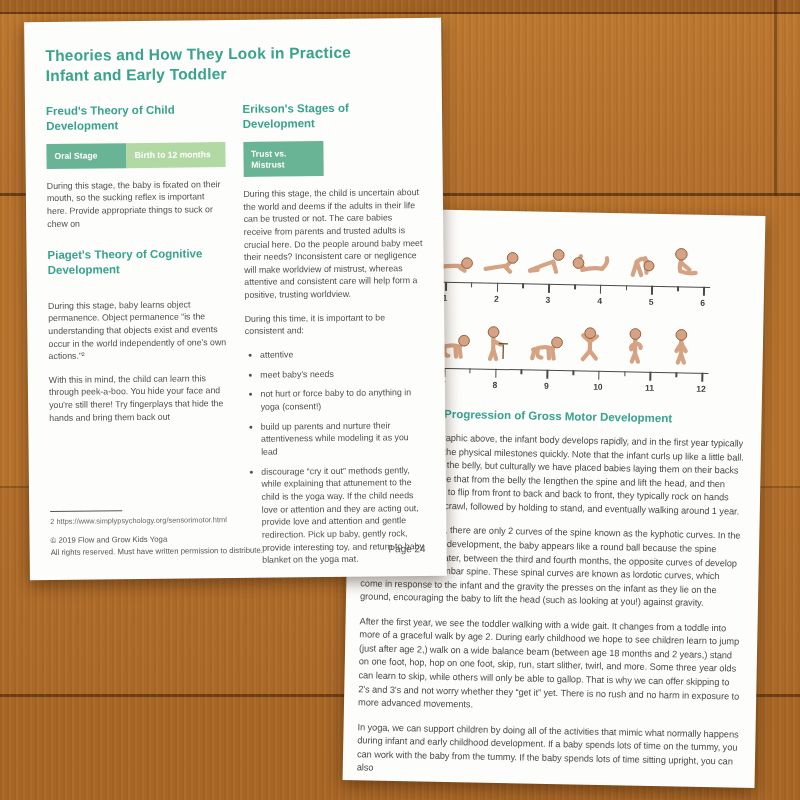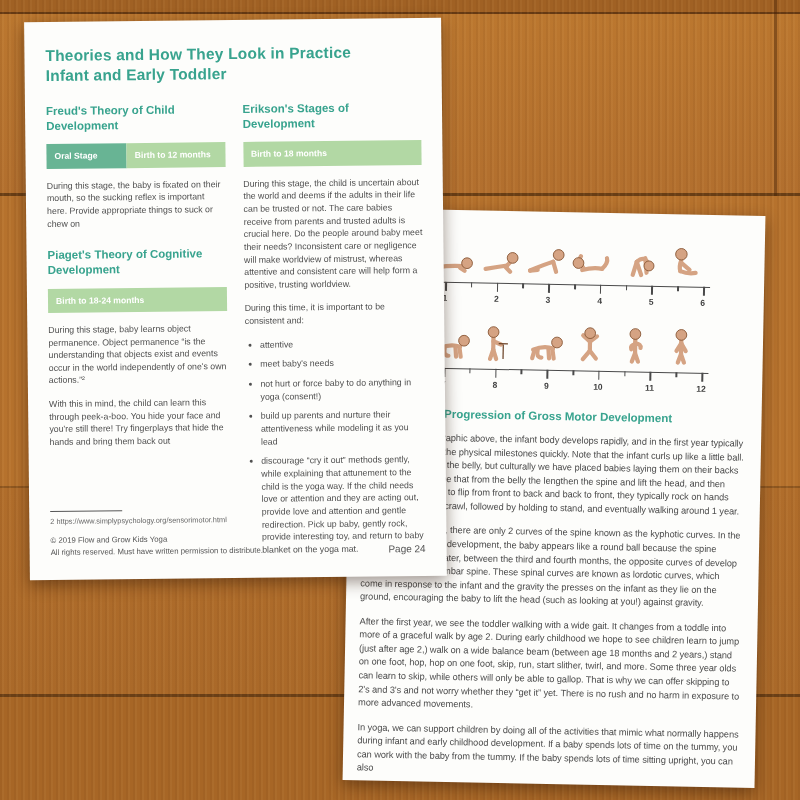--- a/index.html
+++ b/index.html
@@ -299,30 +299,29 @@
       <div class="col">
         <div class="h2">Freud's Theory of Child Development</div>
         <div class="badges">
           <div class="badge badge-stage">Oral Stage</div>
           <div class="badge badge-age">Birth to 12 months</div>
         </div>
         <p class="body">During this stage, the baby is fixated on their mouth, so the sucking reflex is important here. Provide appropriate things to suck or chew on</p>
 
         <div class="h2 mt18">Piaget's Theory of Cognitive Development</div>
         <div class="badges">
-          <div class="badge badge-age">Birth to 18-24 months</div>
         </div>
         <p class="body">During this stage, baby learns object permanence. Object permanence “is the understanding that objects exist and events occur in the world independently of one's own actions.”²</p>
         <p class="body">With this in mind, the child can learn this through peek-a-boo. You hide your face and you're still there! Try fingerplays that hide the hands and bring them back out</p>
       </div>
 
       <div class="col">
         <div class="h2">Erikson's Stages of Development</div>
         <div class="badges">
-          <div class="badge badge-age">Birth to 18 months</div>
+          <div class="badge badge-stage">Trust vs. Mistrust</div>
         </div>
         <p class="body">During this stage, the child is uncertain about the world and deems if the adults in their life can be trusted or not. The care babies receive from parents and trusted adults is crucial here. Do the people around baby meet their needs? Inconsistent care or negligence will make worldview of mistrust, whereas attentive and consistent care will help form a positive, trusting worldview.</p>
         <p class="body">During this time, it is important to be consistent and:</p>
         <ul class="bullets">
           <li>attentive</li>
           <li>meet baby's needs</li>
           <li>not hurt or force baby to do anything in yoga (consent!)</li>
           <li>build up parents and nurture their attentiveness while modeling it as you lead</li>
           <li>discourage “cry it out” methods gently, while explaining that attunement to the child is the yoga way. If the child needs love or attention and they are acting out, provide love and attention and gentle redirection. Pick up baby, gently rock, provide interesting toy, and return to baby blanket on the yoga mat.</li>
         </ul>

